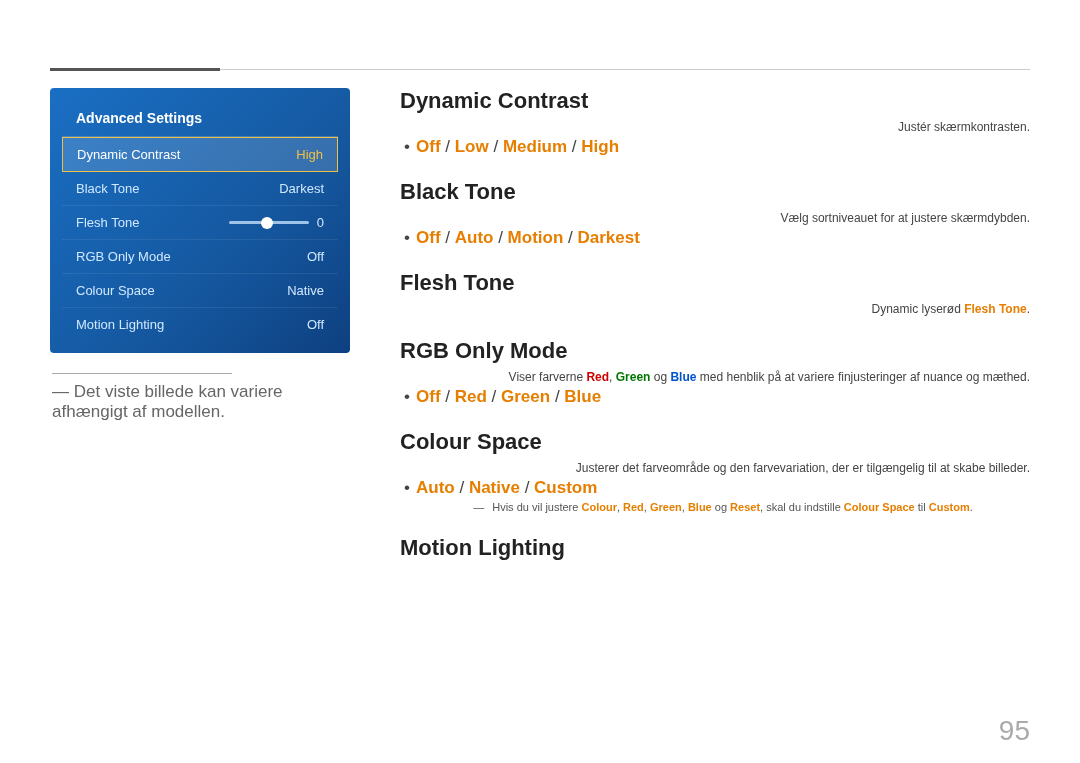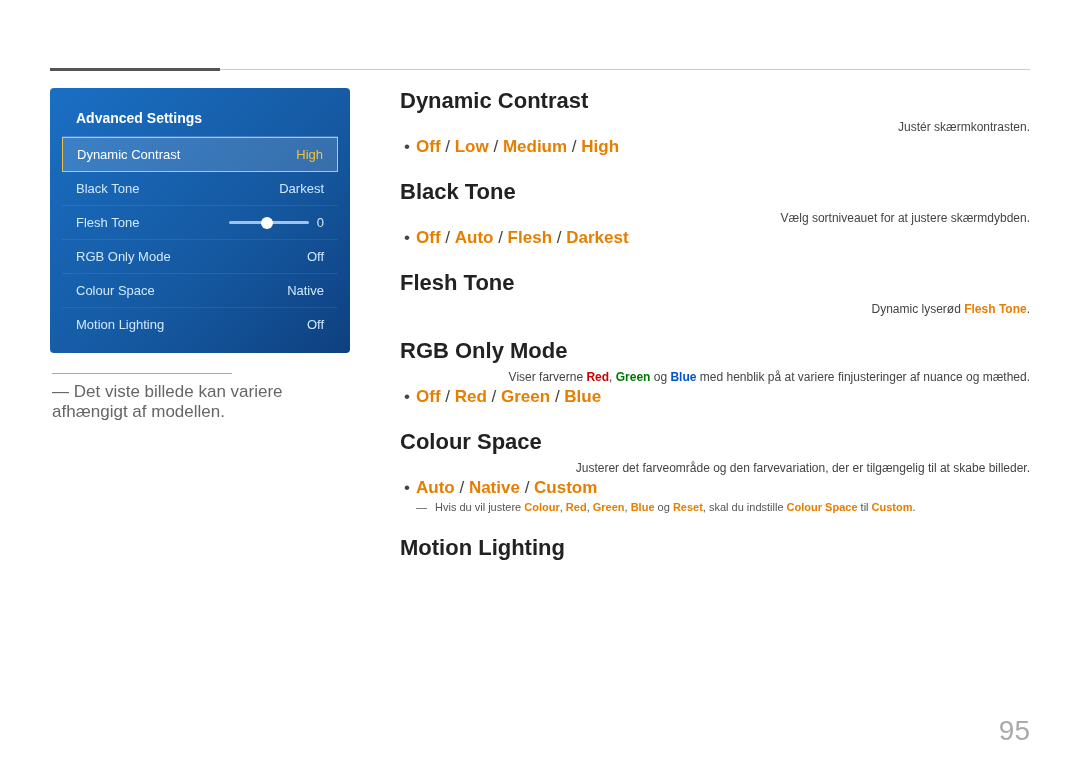--- a/index.html
+++ b/index.html
@@ -175,20 +175,21 @@
     .green { color: #007700; font-weight: bold; }
     .blue { color: #0055cc; font-weight: bold; }
 
     .sub-note {
       font-size: 11px;
       color: #555;
       margin-top: 3px;
       margin-left: 16px;
       display: flex;
       gap: 4px;
+      justify-content: center;
     }
     .sub-note::before {
       content: '—';
       margin-right: 4px;
       color: #555;
     }
 
     
     .page-number {
       position: absolute;
@@ -260,21 +261,21 @@
     <div class="section-desc">Justér skærmkontrasten.</div>
     <div class="section-options">
       <span class="orange">Off</span><span> / </span><span class="orange">Low</span><span> / </span><span class="orange">Medium</span><span> / </span><span class="orange">High</span>
     </div>
   </div>
 
   <div class="section">
     <div class="section-title">Black Tone</div>
     <div class="section-desc">Vælg sortniveauet for at justere skærmdybden.</div>
     <div class="section-options">
-      <span class="orange">Off</span><span> / </span><span class="orange">Auto</span><span> / </span><span class="orange">Flesh</span><span> / </span><span class="orange">Darkest</span>
+      <span class="orange">Off</span><span> / </span><span class="orange">Auto</span><span> / </span><span class="orange">Motion</span><span> / </span><span class="orange">Darkest</span>
     </div>
   </div>
 
   <div class="section">
     <div class="section-title">Flesh Tone</div>
     <div class="section-desc">
       <span>Dynamic lyserød </span><span class="orange">Flesh Tone</span><span>.</span>
     </div>
   </div>
 

